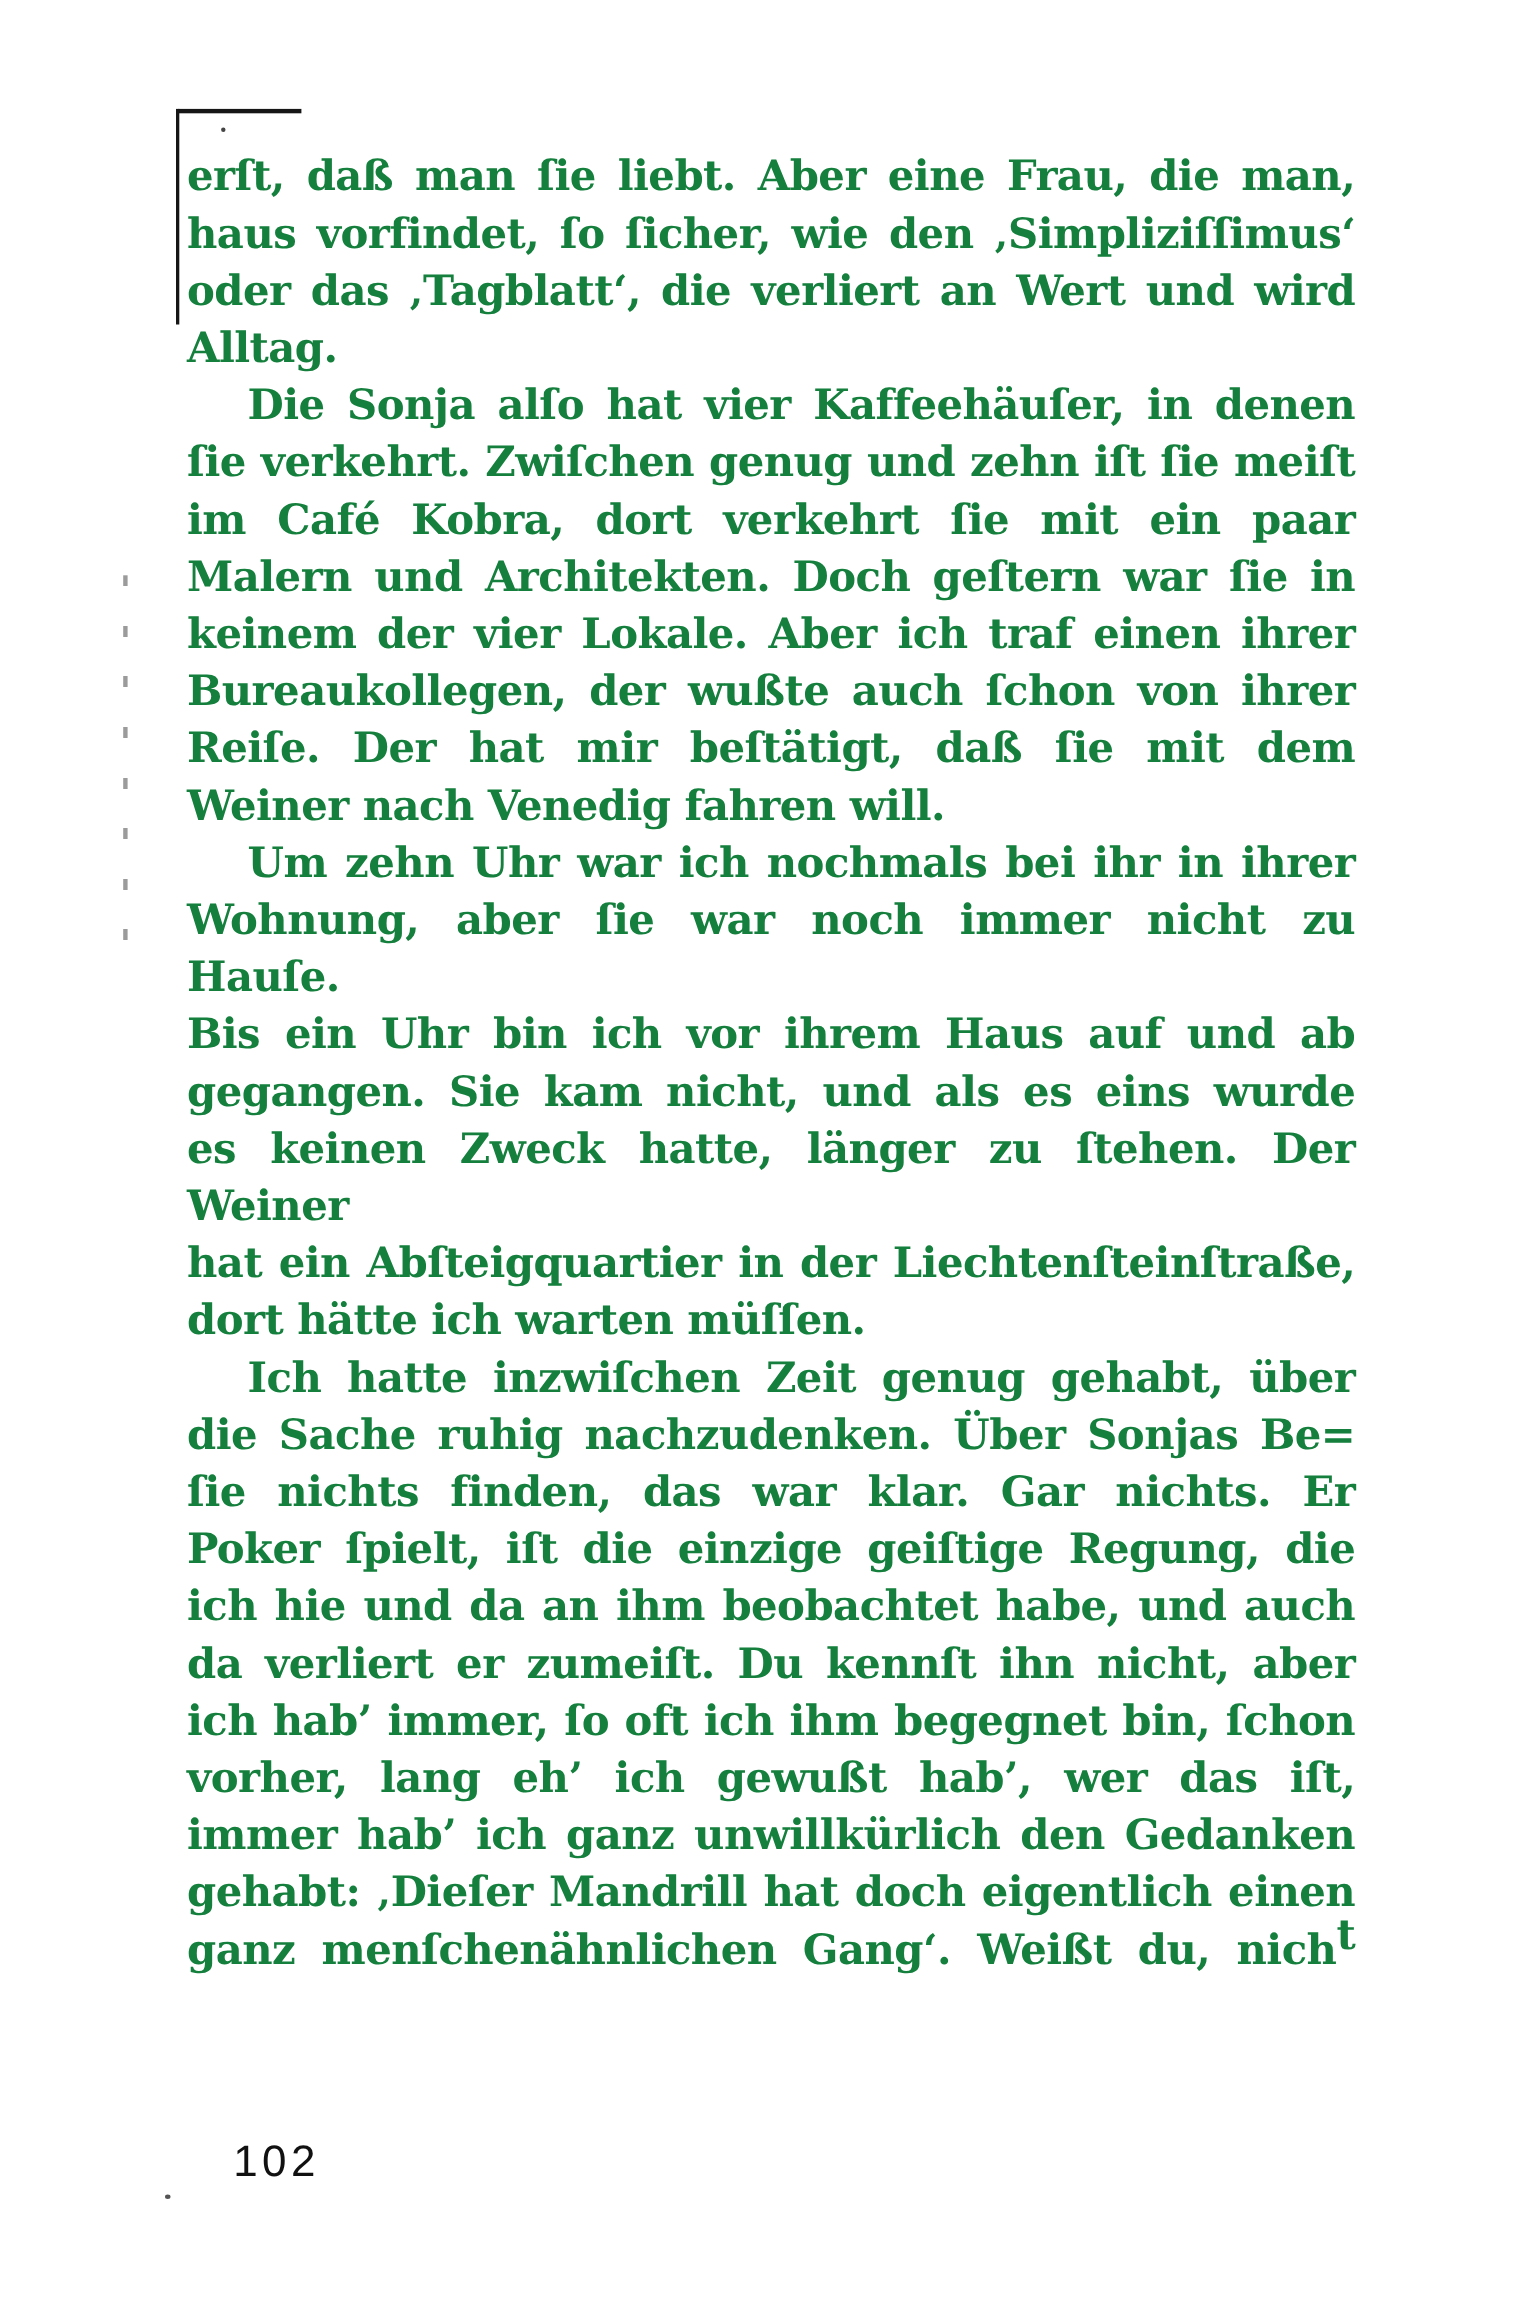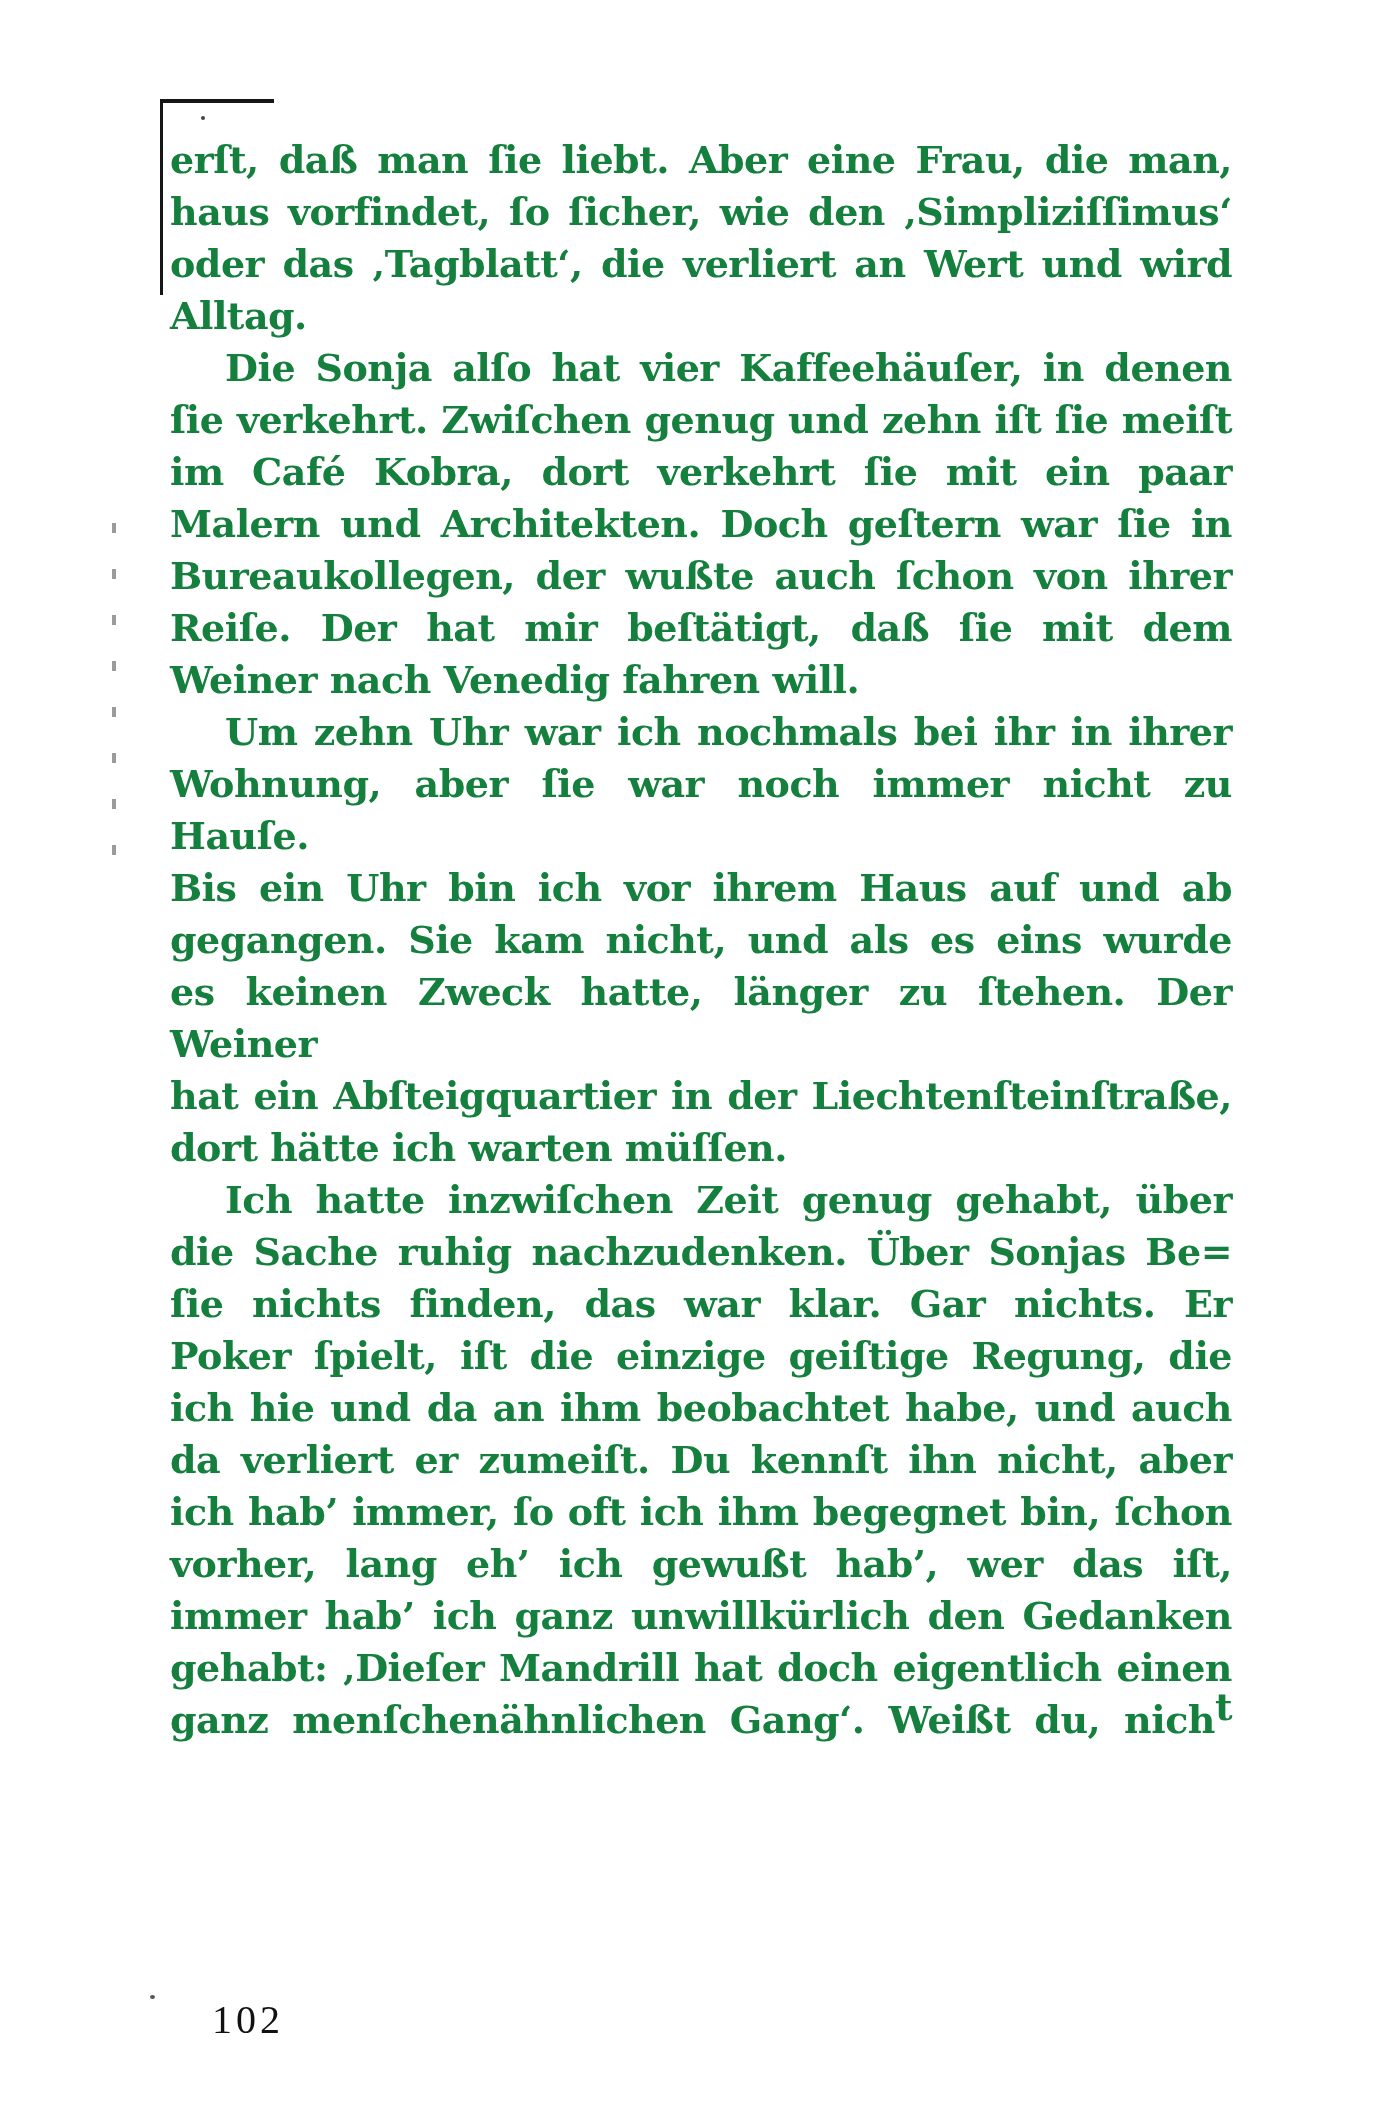--- a/index.html
+++ b/index.html
@@ -29,22 +29,22 @@
     text-align: justify;
     text-align-last: justify;
     white-space: normal;
   }
   .line.endline { text-align-last: left; }
   .line.indent { text-indent: 55px; }
   .raised { position: relative; top: -13px; }
   .page-number {
     position: absolute;
     left: 212px;
-    top: 2000px;
-    font-family: Liberation Serif, serif;
+    top: 1945px;
+    font-family: Liberation Sans, sans-serif;
     font-size: 40px;
     line-height: 1;
     letter-spacing: 4px;
     color: #111;
   }
   
   .artifact-h {
     position: absolute; left: 162px; top: 99px;
     width: 112px; height: 4px; background: #161616;
   }
@@ -81,20 +81,21 @@
         <div class="line">erſt, daß man ſie liebt. Aber eine Frau, die man,</div>
         <div class="line">haus vorfindet, ſo ſicher, wie den ‚Simpliziſſimus‘</div>
         <div class="line">oder das ‚Tagblatt‘, die verliert an Wert und wird</div>
         <div class="line endline">Alltag.</div>
       </div>
       <div class="para">
         <div class="line indent">Die Sonja alſo hat vier Kaffeehäuſer, in denen</div>
         <div class="line">ſie verkehrt. Zwiſchen genug und zehn iſt ſie meiſt</div>
         <div class="line">im Café Kobra, dort verkehrt ſie mit ein paar</div>
         <div class="line">Malern und Architekten. Doch geſtern war ſie in</div>
+        <div class="line">keinem der vier Lokale. Aber ich traf einen ihrer</div>
         <div class="line">Bureaukollegen, der wußte auch ſchon von ihrer</div>
         <div class="line">Reiſe. Der hat mir beſtätigt, daß ſie mit dem</div>
         <div class="line endline">Weiner nach Venedig fahren will.</div>
       </div>
       <div class="para">
         <div class="line indent">Um zehn Uhr war ich nochmals bei ihr in ihrer</div>
         <div class="line">Wohnung, aber ſie war noch immer nicht zu Hauſe.</div>
         <div class="line">Bis ein Uhr bin ich vor ihrem Haus auf und ab</div>
         <div class="line">gegangen. Sie kam nicht, und als es eins wurde</div>
         <div class="line">es keinen Zweck hatte, länger zu ſtehen. Der Weiner</div>

